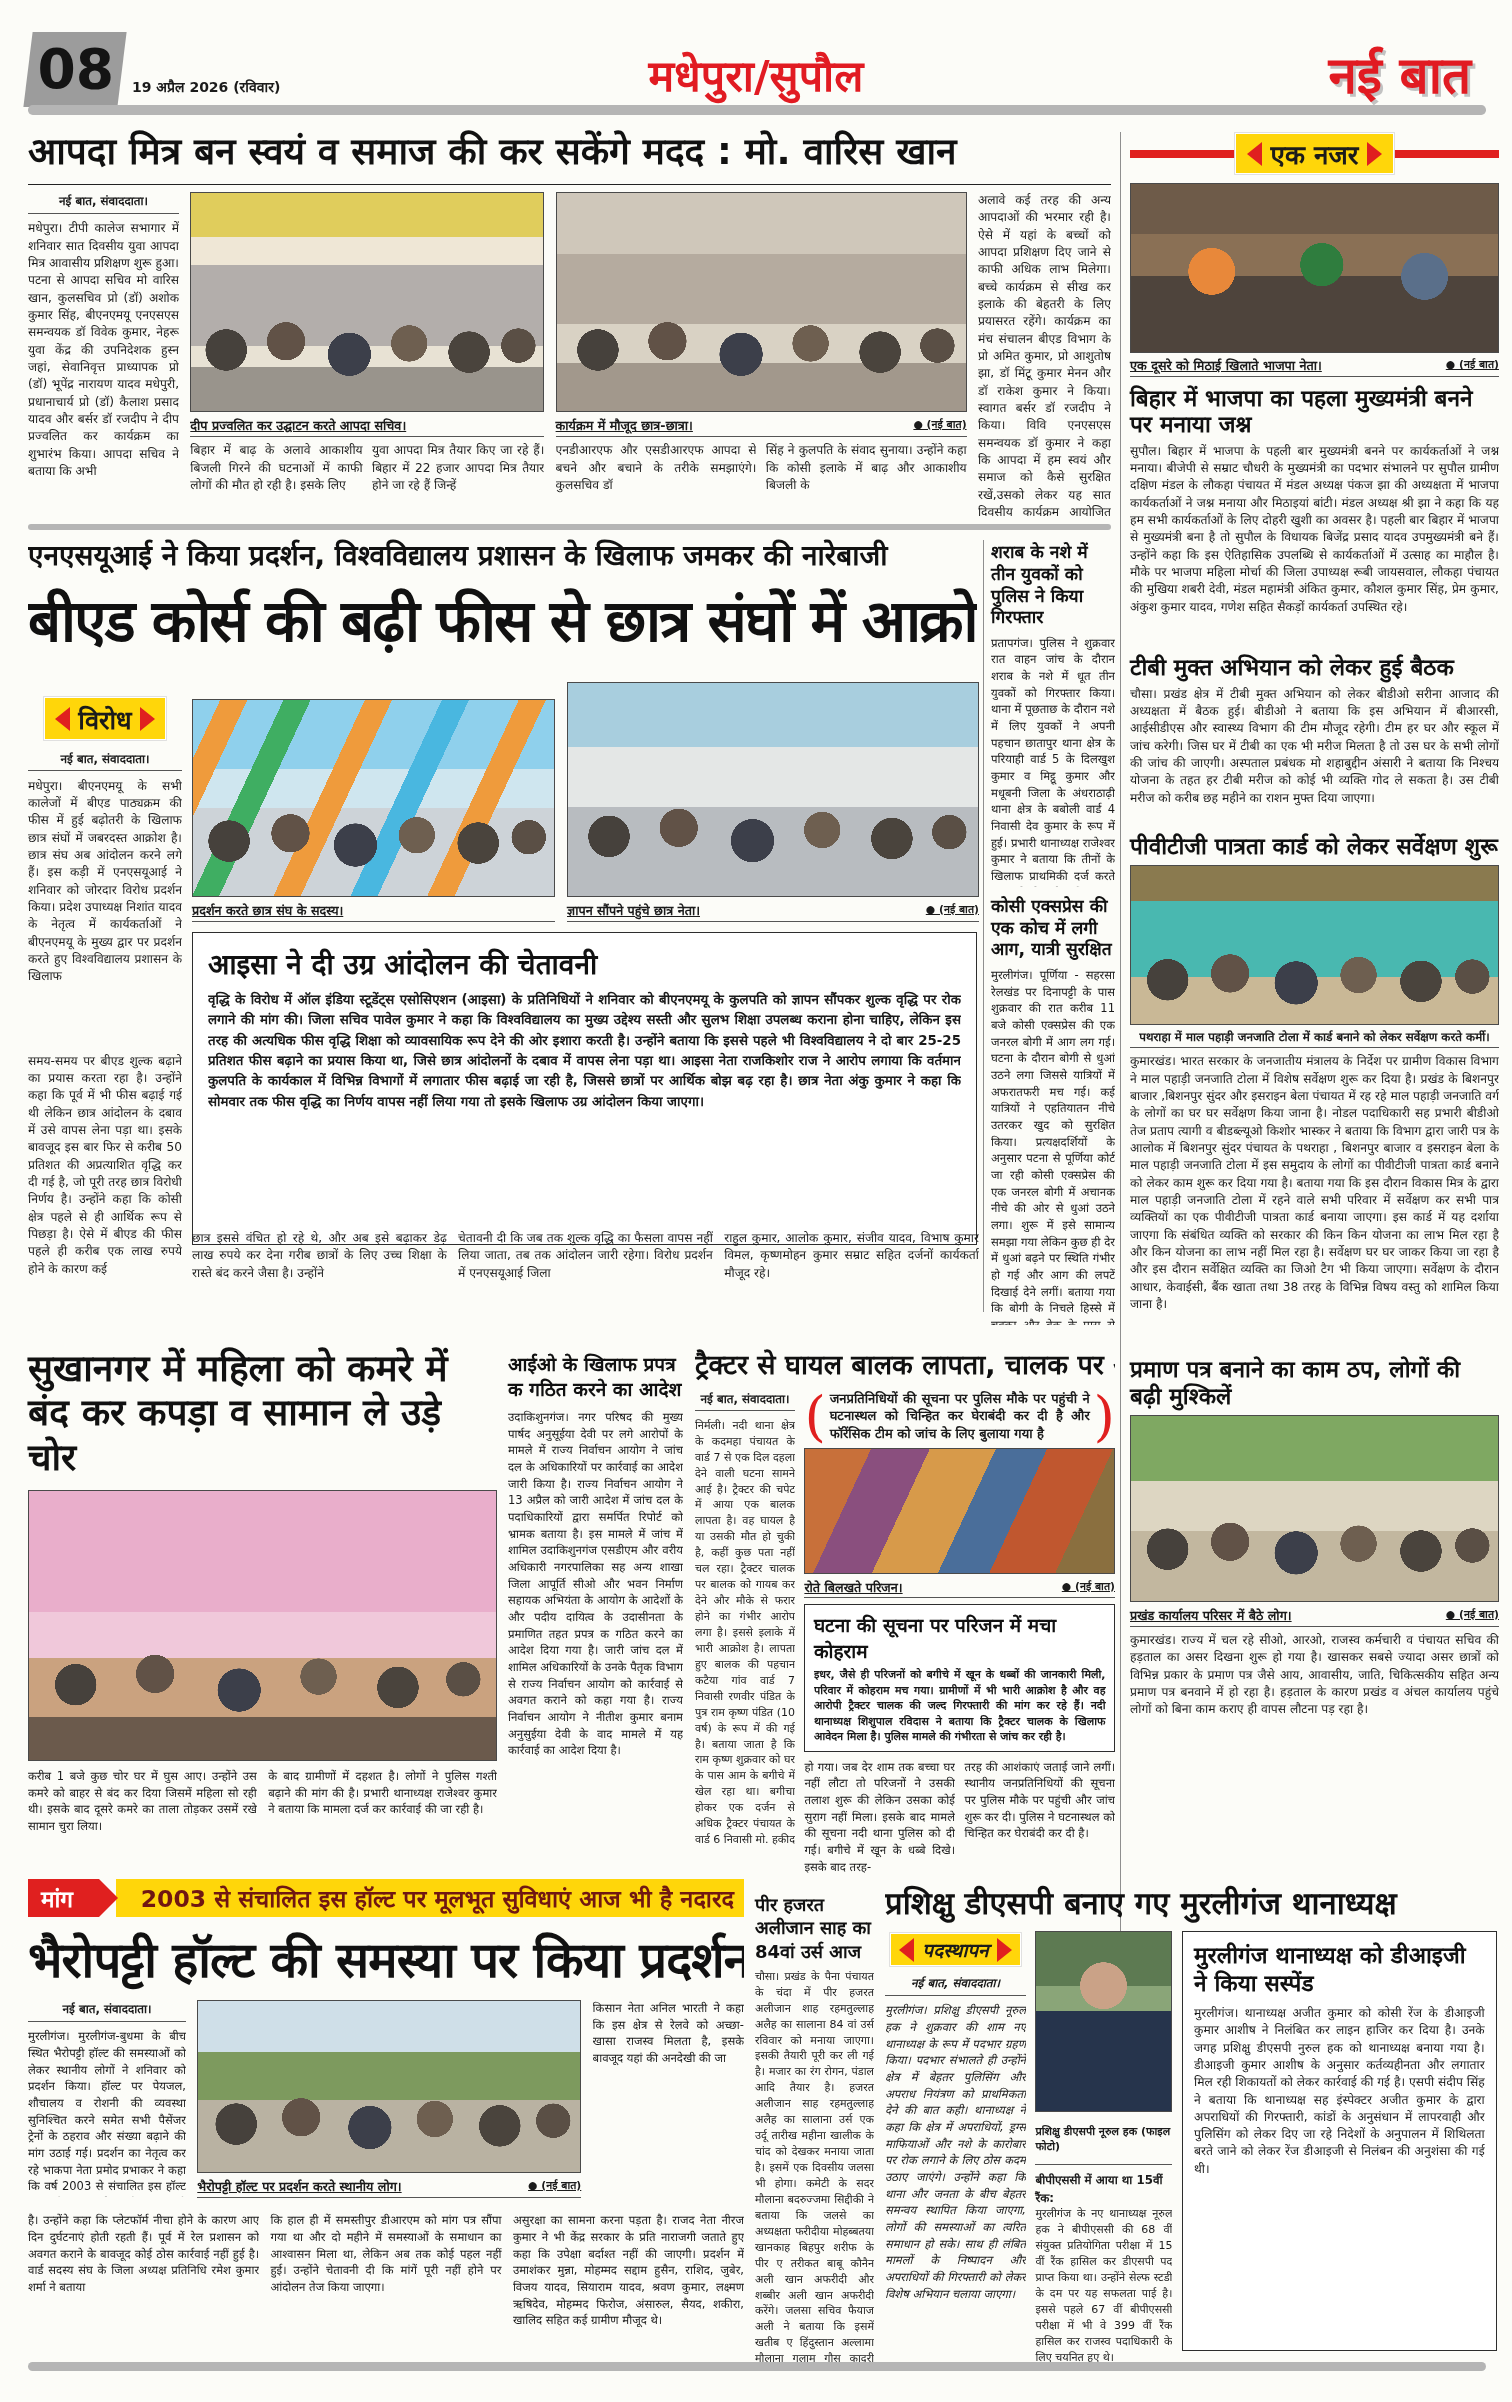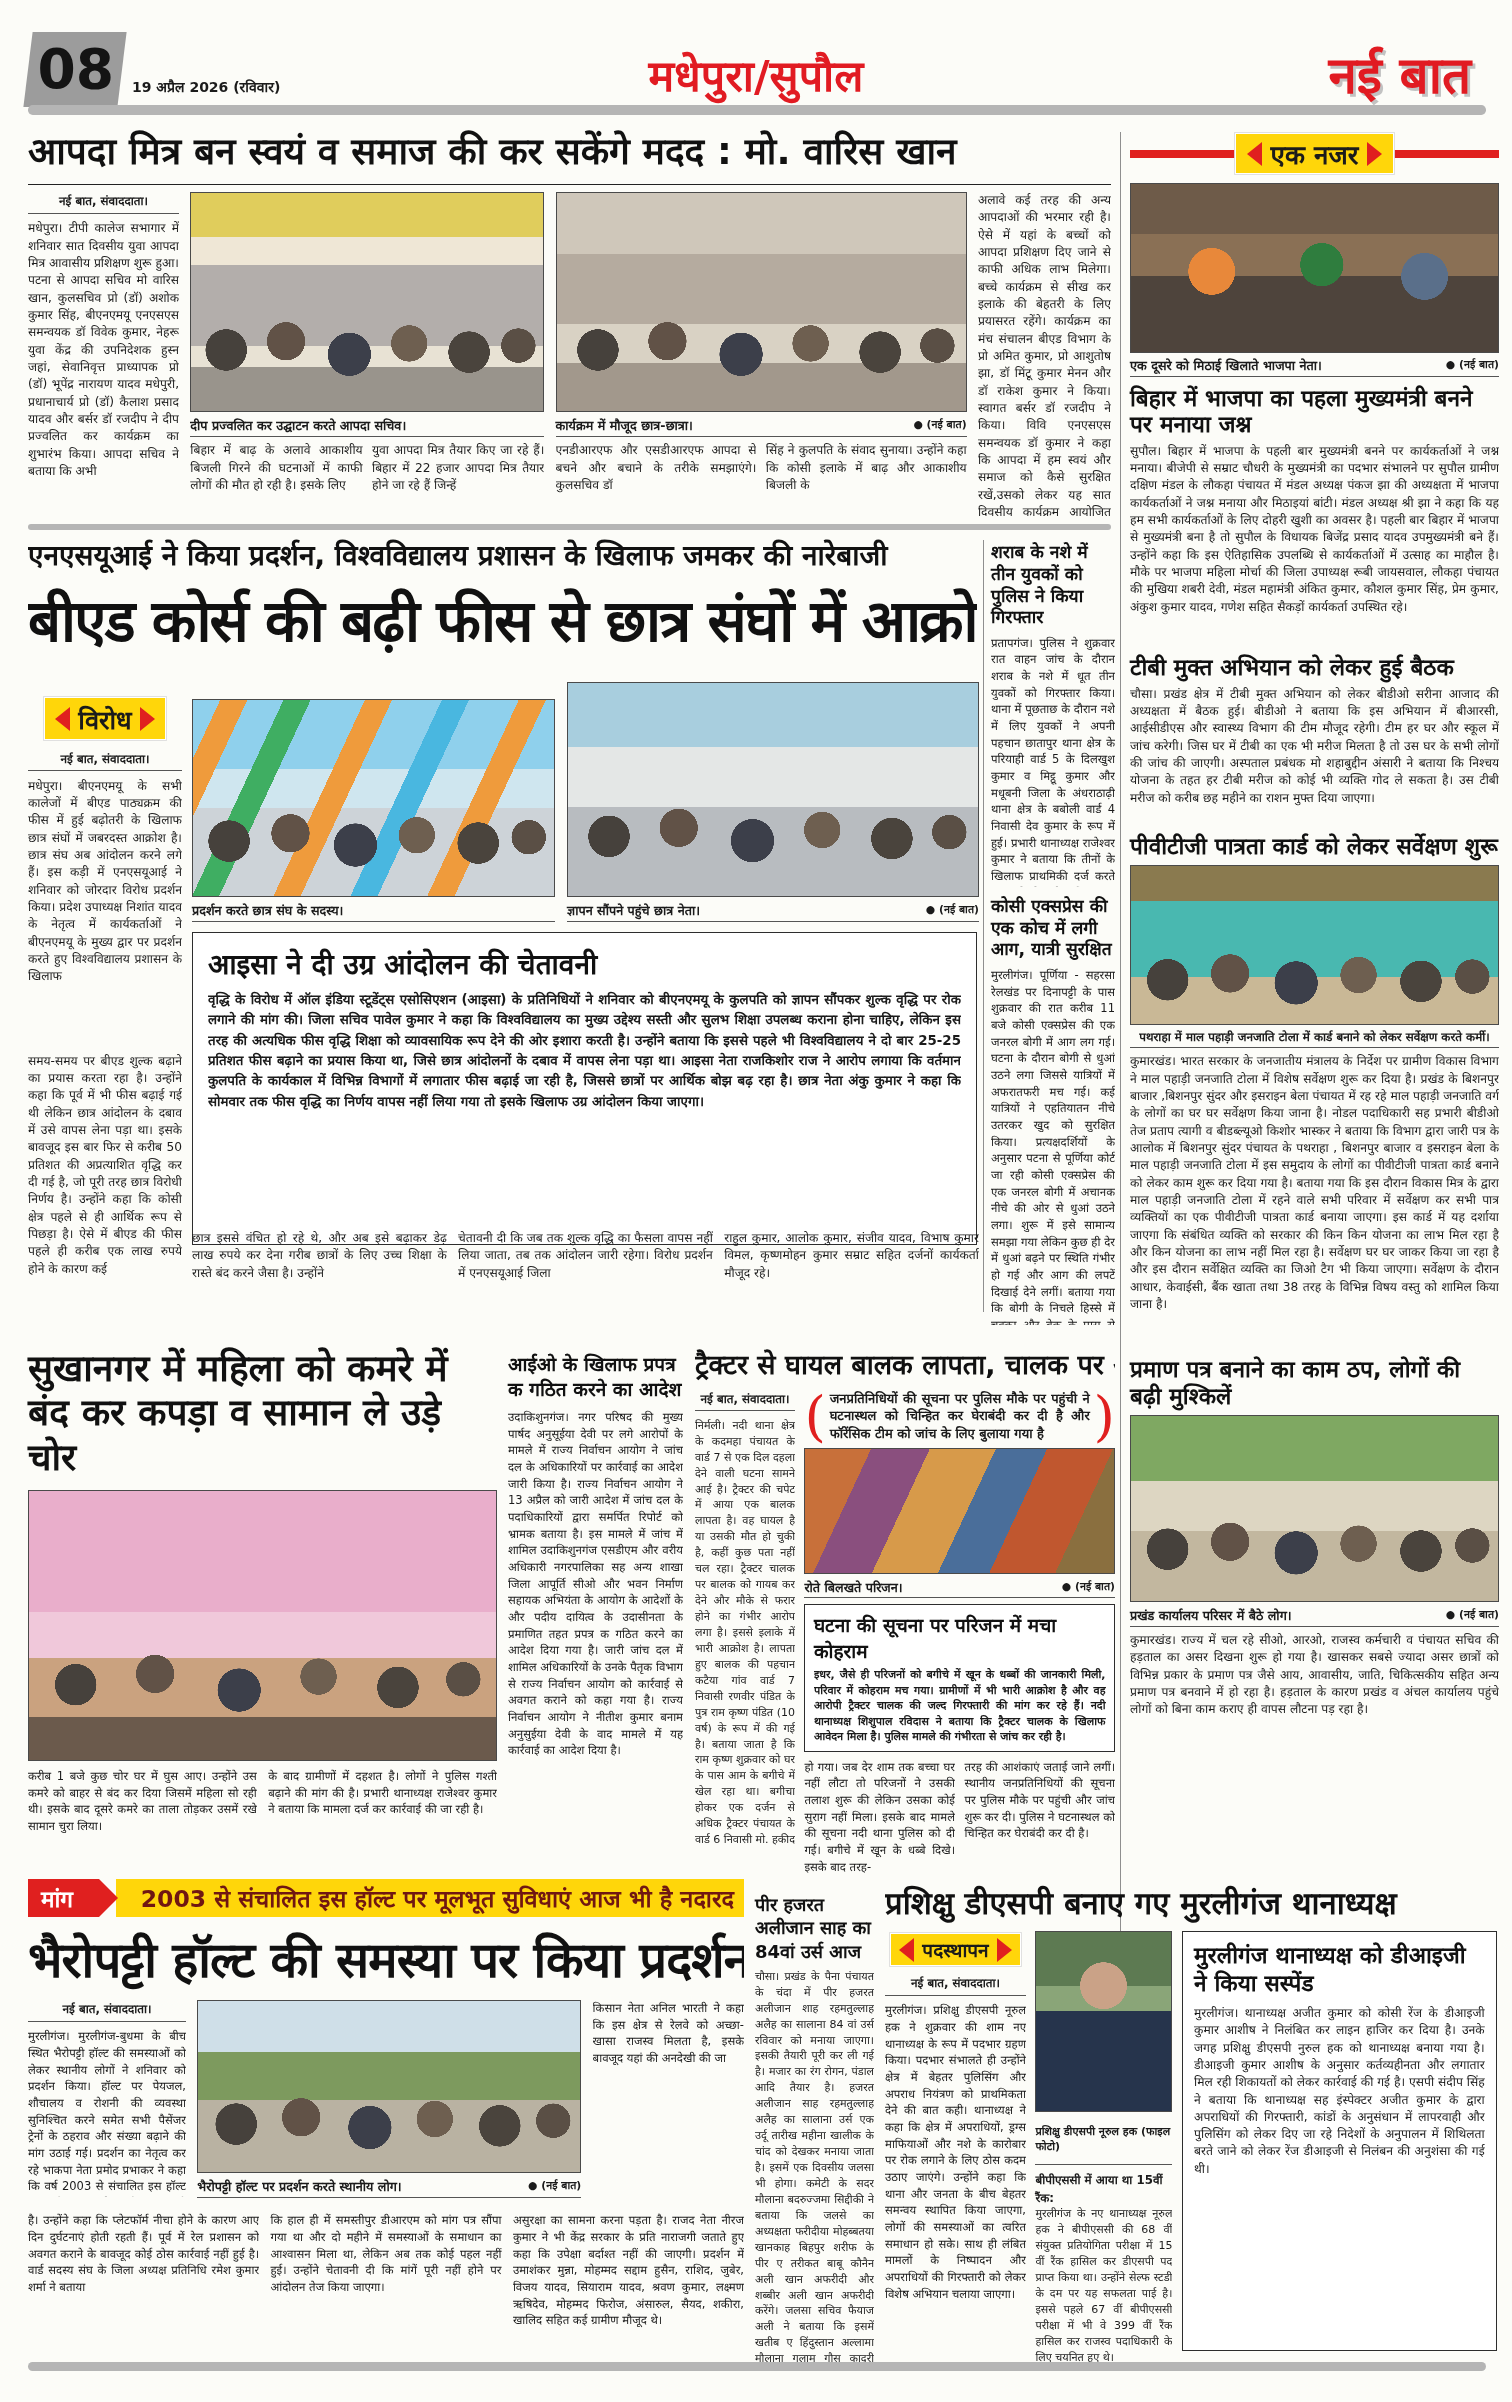--- a/index.html
+++ b/index.html
@@ -10,21 +10,21 @@
   .bt{font-size:12.2px;line-height:1.42;text-align:justify;overflow:hidden;}
   .bt-sm{font-size:11.5px;line-height:1.45;text-align:justify;overflow:hidden;}
   .cap{font-weight:bold;font-size:12.7px;}
   .crd{font-weight:bold;font-size:10.8px;white-space:nowrap;}
   .byline{font-weight:bold;font-size:11.8px;text-align:center;border-bottom:0.9px solid #555;
           padding-bottom:4.7px;margin-bottom:6.6px;}
   .hl{font-weight:900;color:#111;margin:0;}
   .ph{border:0.9px solid #4a4a4a;position:relative;overflow:hidden;flex:none;}
   .vr{position:absolute;width:0.9px;background:var(--rule);}
   .hr-bar{position:absolute;background:#b5b5b5;border-radius:4.7px;}
-  .caprow{display:flex;justify-content:space-between;align-items:flex-start;gap:5.6px;padding:3.8px 0 1.9px 0;border-bottom:0.9px solid #555;}
+  .caprow{display:flex;justify-content:space-between;align-items:flex-start;gap:5.6px;padding:3.8px 0 1.9px 0;border-bottom:0.9px solid #555;text-decoration:underline;}
   
   .banner-wrap{position:relative;display:flex;align-items:center;justify-content:center;}
   .banner-line{position:absolute;left:0;right:0;height:7.5px;background:var(--red);}
   .banner-box{position:relative;background:var(--yellow);padding:1.9px 11.3px;font-weight:900;
               display:flex;align-items:center;gap:8.5px;border:1.9px solid #fff;box-shadow:0 0 0 0.9px #ddd;}
   .chev{width:0;height:0;border-top:12.2px solid transparent;border-bottom:12.2px solid transparent;flex:none;}
   .chev.l{border-right:15px solid var(--red);}
   .chev.r{border-left:15px solid var(--red);}
   
   .kickrow{display:flex;align-items:stretch;height:38px;}
@@ -275,21 +275,21 @@
   </div>
 
   <div class="abs" style="left:755px;top:1893px;width:119px;height:463px;">
     <h3 class="hl" style="font-size:18px;line-height:1.3;">पीर हजरत अलीजान साह का 84वां उर्स आज</h3>
     <div class="bt-sm" style="height:395px;margin-top:5.6px;font-size:11px;">चौसा। प्रखंड के पैना पंचायत के चंदा में पीर हजरत अलीजान शाह रहमतुल्लाह अलैह का सालाना 84 वां उर्स रविवार को मनाया जाएगा। इसकी तैयारी पूरी कर ली गई है। मजार का रंग रोगन, पंडाल आदि तैयार है। हजरत अलीजान साह रहमतुल्लाह अलैह का सालाना उर्स एक उर्दू तारीख महीना खालीक के चांद को देखकर मनाया जाता है। इसमें एक दिवसीय जलसा भी होगा। कमेटी के सदर मौलाना बदरुज्जमा सिद्दीकी ने बताया कि जलसे का अध्यक्षता फरीदीया मोहब्बतया खानकाह बिहपुर शरीफ के पीर ए तरीकत बाबू कौनैन अली खान अफरीदी और शब्बीर अली खान अफरीदी करेंगे। जलसा सचिव फैयाज अली ने बताया कि इसमें खतीब ए हिंदुस्तान अल्लामा मौलाना गुलाम गौस कादरी शिवानी, मौलाना अबूसालेह फरीदी, शायर फरियाद साफी, मुशाहिद रजा, मरगूब रजा, शिरकत करेंगे।</div>
   </div>
 
   <div class="abs" style="left:885px;top:1881px;width:612px;height:475px;">
     <h2 class="hl nh" style="font-size:31px;">प्रशिक्षु डीएसपी बनाए गए मुरलीगंज थानाध्यक्ष</h2>
     <div style="display:flex;gap:9.4px;margin-top:7.5px;height:420px;">
-      <div style="width:141px;flex:none;">
+      <div style="width:141px;flex:none;font-style:italic;">
         <div class="banner-wrap" style="height:38px;">
           <div class="banner-box" style="font-size:19px;padding:2.8px 7.5px;">
             <span class="chev l"></span>
             <span>पदस्थापन</span>
             <span class="chev r"></span>
           </div>
         </div>
         <div class="byline" style="margin-top:5.6px;">नई बात, संवाददाता।</div>
         <div class="bt-sm" style="height:330px;">मुरलीगंज। प्रशिक्षु डीएसपी नूरुल हक ने शुक्रवार की शाम नए थानाध्यक्ष के रूप में पदभार ग्रहण किया। पदभार संभालते ही उन्होंने क्षेत्र में बेहतर पुलिसिंग और अपराध नियंत्रण को प्राथमिकता देने की बात कही। थानाध्यक्ष ने कहा कि क्षेत्र में अपराधियों, ड्रग्स माफियाओं और नशे के कारोबार पर रोक लगाने के लिए ठोस कदम उठाए जाएंगे। उन्होंने कहा कि थाना और जनता के बीच बेहतर समन्वय स्थापित किया जाएगा, लोगों की समस्याओं का त्वरित समाधान हो सके। साथ ही लंबित मामलों के निष्पादन और अपराधियों की गिरफ्तारी को लेकर विशेष अभियान चलाया जाएगा।</div>
       </div>

